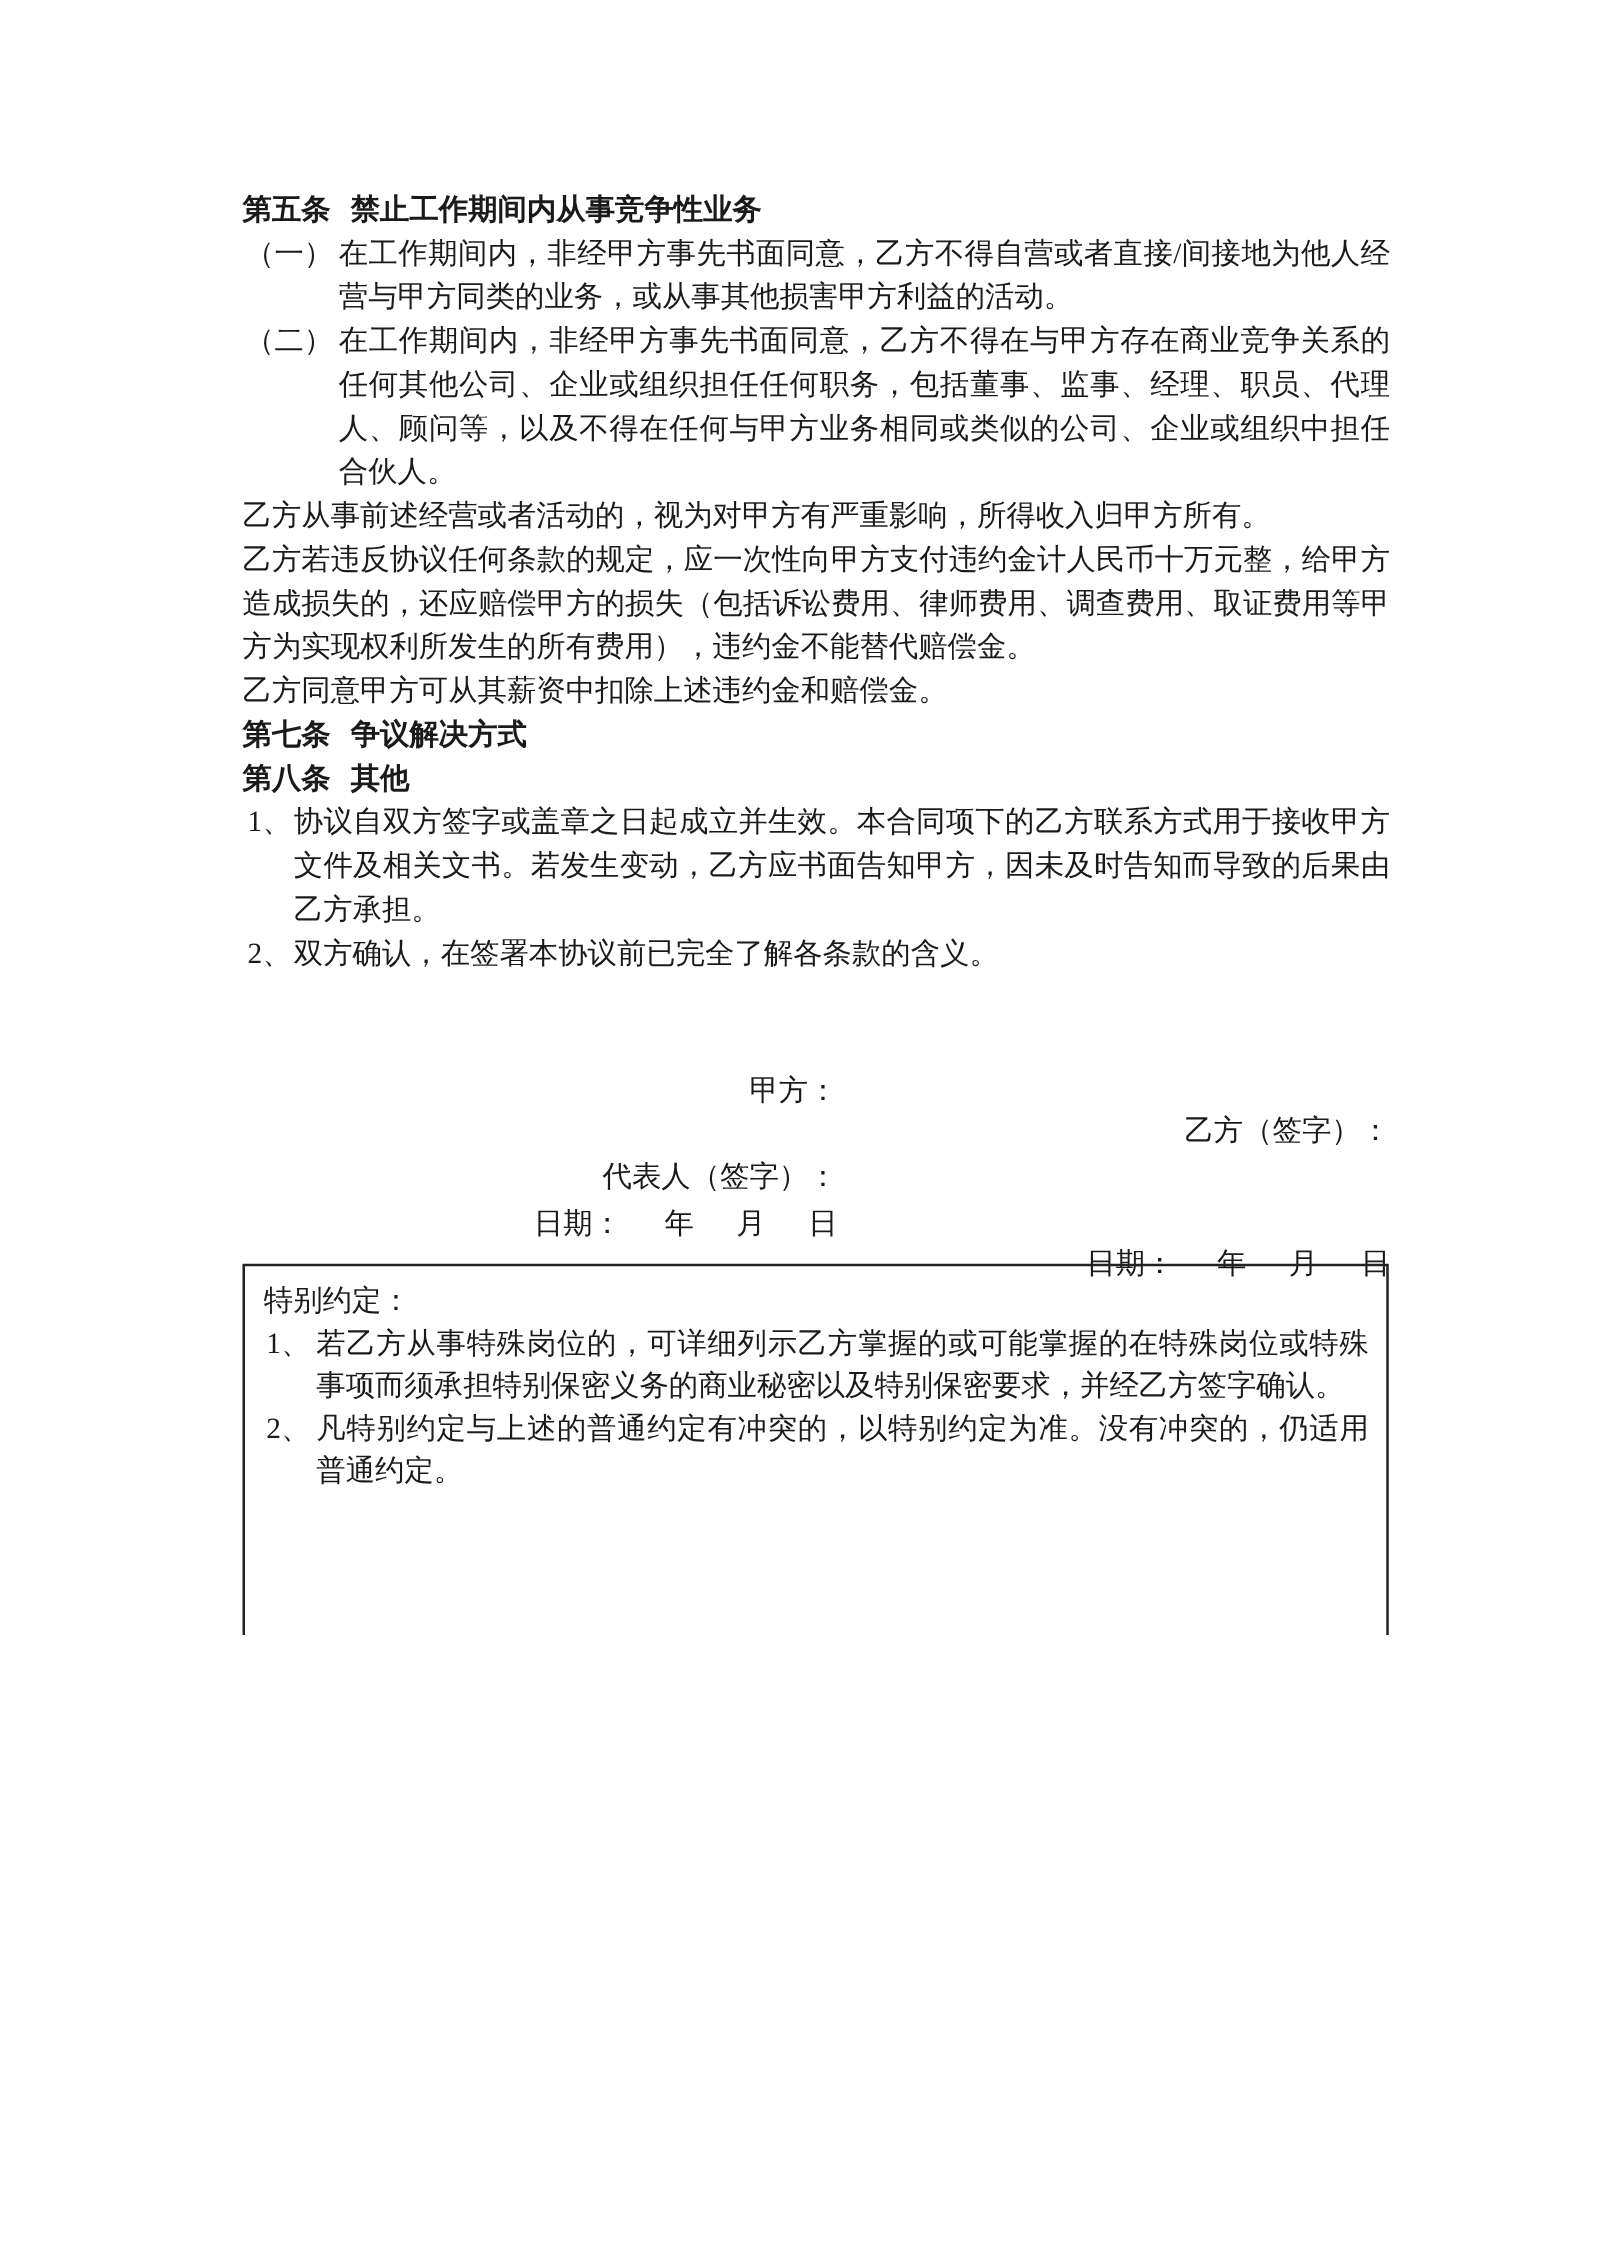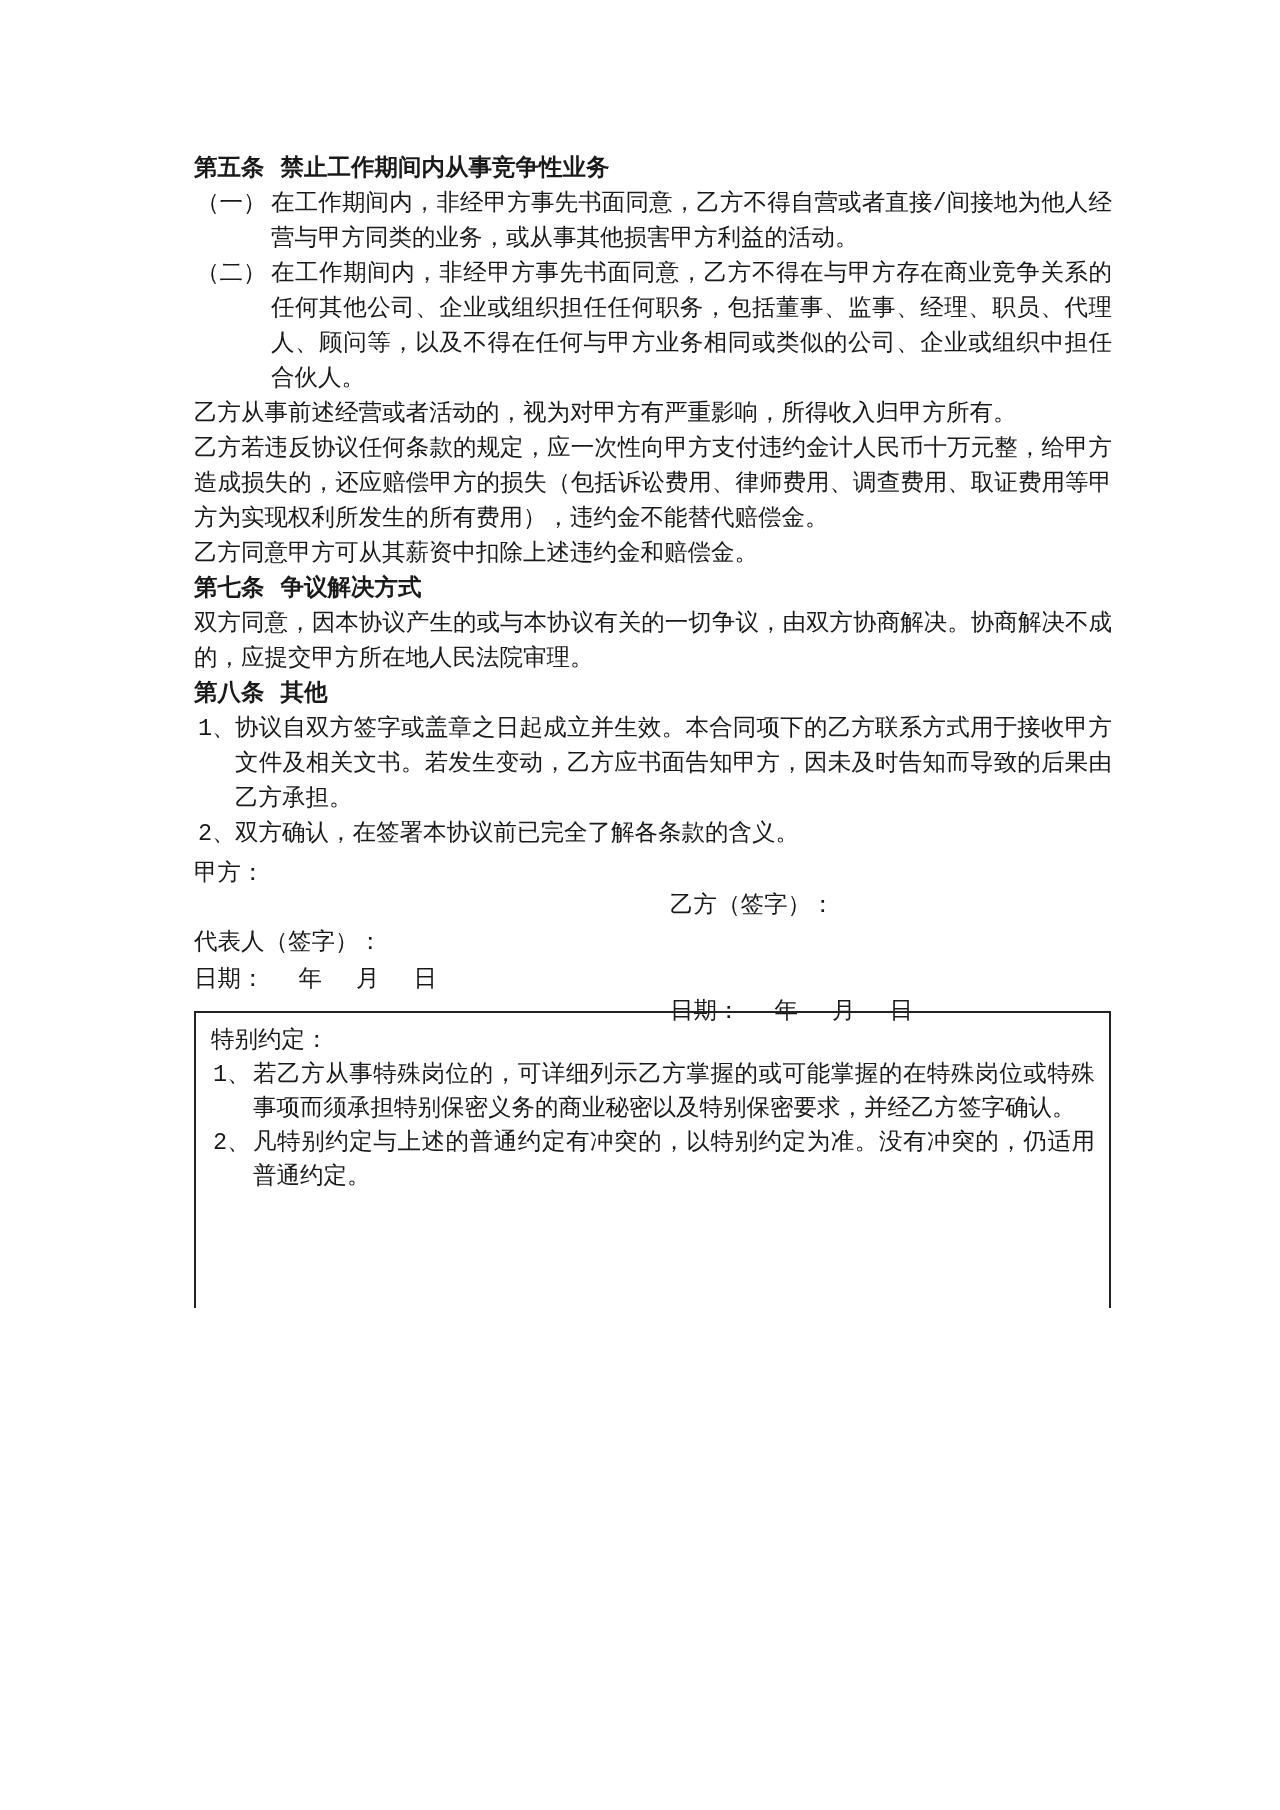--- a/index.html
+++ b/index.html
@@ -1,21 +1,21 @@
 <!DOCTYPE html>
 <html><head>
 <meta charset="utf-8">
 <style>
   html, body { margin: 0; padding: 0; background: #ffffff; }
   .page {
     position: relative;
     width: 1280px;
     height: 1308px;
     background: #ffffff;
-    font-family: Liberation Mono, monospace;
+    font-family: Liberation Serif, serif;
     color: #1a1a1a;
     overflow: hidden;
   }
   
   .content {
     position: absolute;
     left: 194px;
     top: 151px;
     width: 918px;
     font-size: 23.5px;
@@ -31,21 +31,21 @@
   .num-item .item-label { position: absolute; left: 4px; top: 0; }
   
   .sign {
     position: absolute;
     left: 194px;
     top: 855px;
     width: 918px;
     font-size: 23.5px;
     line-height: 37px;
   }
-  .sig-row { display: flex; }
+  .sig-row { display: flex; text-align: right; }
   .sig-cell-left { width: 476px; flex: 0 0 476px; }
   .sig-cell-right { flex: 1; margin-top: 32px; }
   .date-part { margin-left: 34px; }
   
   .special-box {
     position: absolute;
     left: 194px;
     top: 1011px;
     width: 917px;
     height: 520px;
@@ -66,21 +66,20 @@
 <div class="page">
 
   <div class="content" id="clauses">
       <div class="clause-heading"><span class="clause-num">第五条</span><span class="clause-title">禁止工作期间内从事竞争性业务</span></div>
       <div class="sub-item"><span class="item-label">（一）</span><span class="item-text">在工作期间内，非经甲方事先书面同意，乙方不得自营或者直接/间接地为他人经营与甲方同类的业务，或从事其他损害甲方利益的活动。</span></div>
       <div class="sub-item"><span class="item-label">（二）</span><span class="item-text">在工作期间内，非经甲方事先书面同意，乙方不得在与甲方存在商业竞争关系的任何其他公司、企业或组织担任任何职务，包括董事、监事、经理、职员、代理人、顾问等，以及不得在任何与甲方业务相同或类似的公司、企业或组织中担任合伙人。</span></div>
       <div class="para">乙方从事前述经营或者活动的，视为对甲方有严重影响，所得收入归甲方所有。</div>
       <div class="para">乙方若违反协议任何条款的规定，应一次性向甲方支付违约金计人民币十万元整，给甲方造成损失的，还应赔偿甲方的损失（包括诉讼费用、律师费用、调查费用、取证费用等甲方为实现权利所发生的所有费用），违约金不能替代赔偿金。</div>
       <div class="para">乙方同意甲方可从其薪资中扣除上述违约金和赔偿金。</div>
       <div class="clause-heading"><span class="clause-num">第七条</span><span class="clause-title">争议解决方式</span></div>
-      <div class="para">双方同意，因本协议产生的或与本协议有关的一切争议，由双方协商解决。协商解决不成的，应提交甲方所在地人民法院审理。</div>
       <div class="clause-heading"><span class="clause-num">第八条</span><span class="clause-title">其他</span></div>
       <div class="num-item"><span class="item-label">1、</span><span class="item-text">协议自双方签字或盖章之日起成立并生效。本合同项下的乙方联系方式用于接收甲方文件及相关文书。若发生变动，乙方应书面告知甲方，因未及时告知而导致的后果由乙方承担。</span></div>
       <div class="num-item"><span class="item-label">2、</span><span class="item-text">双方确认，在签署本协议前已完全了解各条款的含义。</span></div>
     </div>
 
   <div class="sign">
     <div class="sig-row">
       <div class="sig-cell-left">甲方：</div>
       <div class="sig-cell-right">乙方（签字）：</div>
     </div>

